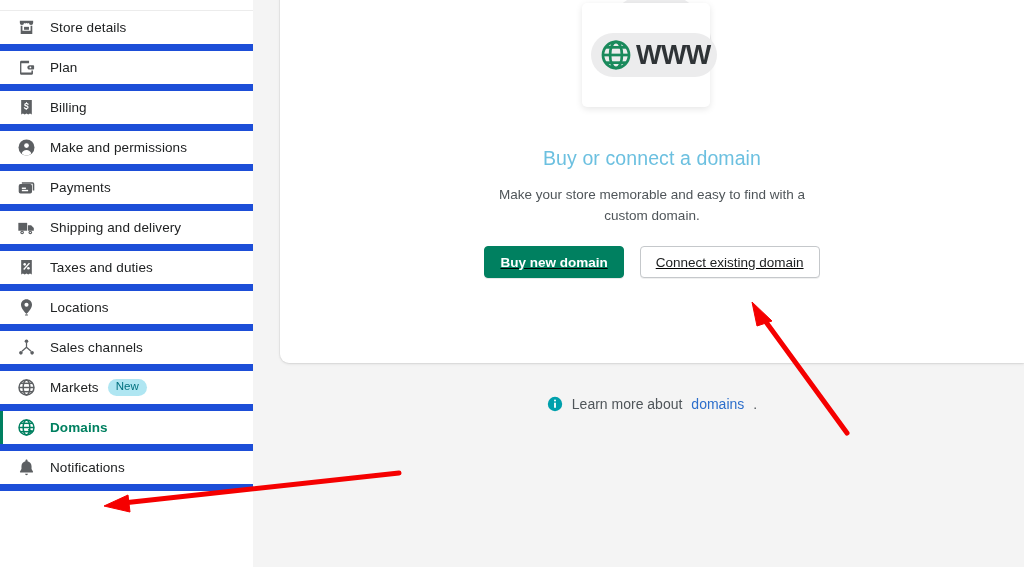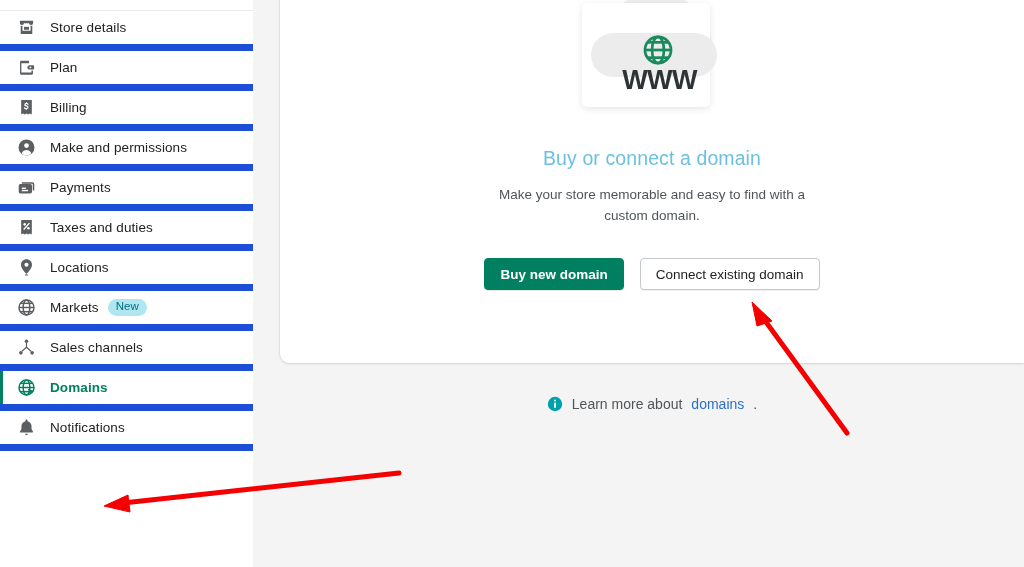--- a/index.html
+++ b/index.html
@@ -134,21 +134,20 @@
   }
   .illus .pill {
     position: absolute;
     left: 9px; top: 46px;
     width: 126px; height: 44px;
     background: #ececed;
     border-radius: 22px;
     display: flex;
     align-items: center;
     padding-left: 8px;
-    flex-direction: column;
   }
   .illus .pill .globe {
     width: 34px; height: 34px;
     flex: 0 0 34px;
     color: #1a8a5c;
     display: flex; align-items: center; justify-content: center;
   }
   .illus .pill .wwwtxt {
     margin-left: 3px;
     font-size: 27px;
@@ -171,22 +170,23 @@
     width: 352px;
     text-align: center;
     font-size: 13.5px;
     line-height: 21px;
     color: #4f5559;
   }
 
   .btn-row {
     margin-top: 20px;
     display: flex;
-    align-items: flex-end;
+    align-items: flex-start;
     gap: 16px;
+    text-decoration: underline;
   }
   .btn {
     height: 32px;
     display: inline-flex;
     align-items: center;
     justify-content: center;
     padding: 0 15px;
     border-radius: 4px;
     font-size: 13.5px;
     font-weight: 600;
@@ -198,21 +198,20 @@
     color: #ffffff;
     border: 1px solid #008060;
     box-shadow: 0 1px 0 rgba(0,0,0,0.09);
   }
   .btn-secondary {
     background: #ffffff;
     color: #202223;
     border: 1px solid #c5c8cb;
     box-shadow: 0 1px 0 rgba(0,0,0,0.06);
     font-weight: 400;
-    margin-top: 12px;
   }
 
   
   .footnote {
     position: absolute;
     left: 280px;
     top: 396px;
     width: 744px;
     display: flex;
     align-items: center;
@@ -294,61 +293,74 @@
               <path d="M5.1 5.2h11.3a1 1 0 0 1 1 1v7"></path>
               <path d="M5.1 10.8h4.3" stroke="#fff" stroke-width="1.5"></path>
               <path d="M5.1 13.2h6.6" stroke="#fff" stroke-width="1.5"></path>
             </svg>
           </span>
           <span class="nav-label">Payments</span>
         </div>
         <div class="nav-item">
           <span class="nav-ico">
             <svg width="19" height="19" viewBox="0 0 20 20" fill="currentColor">
+              <path d="M1.4 5.1h9.3v8.3H1.4V5.1z"></path>
+              <path d="M11.5 7.7h3.4l2.8 2.9v2.8h-6.2V7.7z"></path>
+              <circle cx="5.4" cy="15.2" r="1.9"></circle>
+              <circle cx="14" cy="15.2" r="1.9"></circle>
+              <circle cx="5.4" cy="15.2" r=".7" fill="#fff"></circle>
+              <circle cx="14" cy="15.2" r=".7" fill="#fff"></circle>
+            </svg>
+          </span>
+          <span class="nav-label">Shipping and delivery</span>
+        </div>
+        <div class="nav-item">
+          <span class="nav-ico">
+            <svg width="19" height="19" viewBox="0 0 20 20" fill="currentColor">
               <path d="M4.4 2h11.2v15.3l-1.9-1.1-1.9 1.1-1.8-1.1-1.9 1.1-1.9-1.1L4.4 17.3V2z"></path>
               <circle cx="8.1" cy="6.7" r="1.35" fill="#fff"></circle>
               <circle cx="12" cy="10.8" r="1.35" fill="#fff"></circle>
               <path d="M13.1 5.4 7.1 12.2" stroke="#fff" stroke-width="1.5"></path>
             </svg>
           </span>
           <span class="nav-label">Taxes and duties</span>
         </div>
         <div class="nav-item">
           <span class="nav-ico">
             <svg width="19" height="19" viewBox="0 0 20 20" fill="currentColor">
               <path d="M10 1.4c-3.2 0-5.8 2.6-5.8 5.8 0 4.2 5.2 9.1 5.4 9.3.2.2.6.2.8 0 .2-.2 5.4-5.1 5.4-9.3 0-3.2-2.6-5.8-5.8-5.8z"></path>
               <circle cx="10" cy="7.1" r="2.15" fill="#fff"></circle>
               <ellipse cx="10" cy="17.8" rx="1.7" ry=".7"></ellipse>
             </svg>
           </span>
           <span class="nav-label">Locations</span>
+        </div>
+        <div class="nav-item">
+          <span class="nav-ico">
+            <svg width="19" height="19" viewBox="0 0 20 20" fill="currentColor" stroke="currentColor" stroke-width="1.3">
+              <circle cx="10" cy="3.4" r="1.9" stroke="none"></circle>
+              <circle cx="4.1" cy="15.6" r="1.9" stroke="none"></circle>
+              <circle cx="15.9" cy="15.6" r="1.9" stroke="none"></circle>
+              <path d="M10 5.3v4.5M10 9.8 5.2 13.9M10 9.8l4.8 4.1" fill="none"></path>
+            </svg>
+          </span>
+          <span class="nav-label">Sales channels</span>
         </div>
         <div class="nav-item">
           <span class="nav-ico">
             <svg width="19" height="19" viewBox="0 0 20 20" fill="none" stroke="currentColor" stroke-width="1.55">
               <circle cx="10" cy="10" r="7.9"></circle>
               <ellipse cx="10" cy="10" rx="3.5" ry="7.9"></ellipse>
               <line x1="2.1" y1="10" x2="17.9" y2="10"></line>
               <line x1="3.6" y1="5.6" x2="16.4" y2="5.6"></line>
               <line x1="3.6" y1="14.4" x2="16.4" y2="14.4"></line>
             </svg>
           </span>
           <span class="nav-label">Markets</span>
           <span class="badge-new">New</span>
-        </div>
-        <div class="nav-item">
-          <span class="nav-ico">
-            <svg width="19" height="19" viewBox="0 0 20 20" fill="currentColor" stroke="currentColor" stroke-width="1.3">
-              <circle cx="10" cy="3.4" r="1.9" stroke="none"></circle>
-              <circle cx="4.1" cy="15.6" r="1.9" stroke="none"></circle>
-              <circle cx="15.9" cy="15.6" r="1.9" stroke="none"></circle>
-              <path d="M10 5.3v4.5M10 9.8 5.2 13.9M10 9.8l4.8 4.1" fill="none"></path>
-            </svg>
-          </span>
-          <span class="nav-label">Sales channels</span>
         </div>
         <div class="nav-item active">
           <span class="nav-ico">
             <svg width="19" height="19" viewBox="0 0 20 20" fill="none" stroke="currentColor" stroke-width="1.55">
               <circle cx="10" cy="10" r="7.9"></circle>
               <ellipse cx="10" cy="10" rx="3.5" ry="7.9"></ellipse>
               <line x1="2.1" y1="10" x2="17.9" y2="10"></line>
               <line x1="3.6" y1="5.6" x2="16.4" y2="5.6"></line>
               <line x1="3.6" y1="14.4" x2="16.4" y2="14.4"></line>
               <polygon points="11.4,11.2 17.6,13.8 14.7,14.7 13.8,17.6" fill="currentColor" stroke="none"></polygon>

